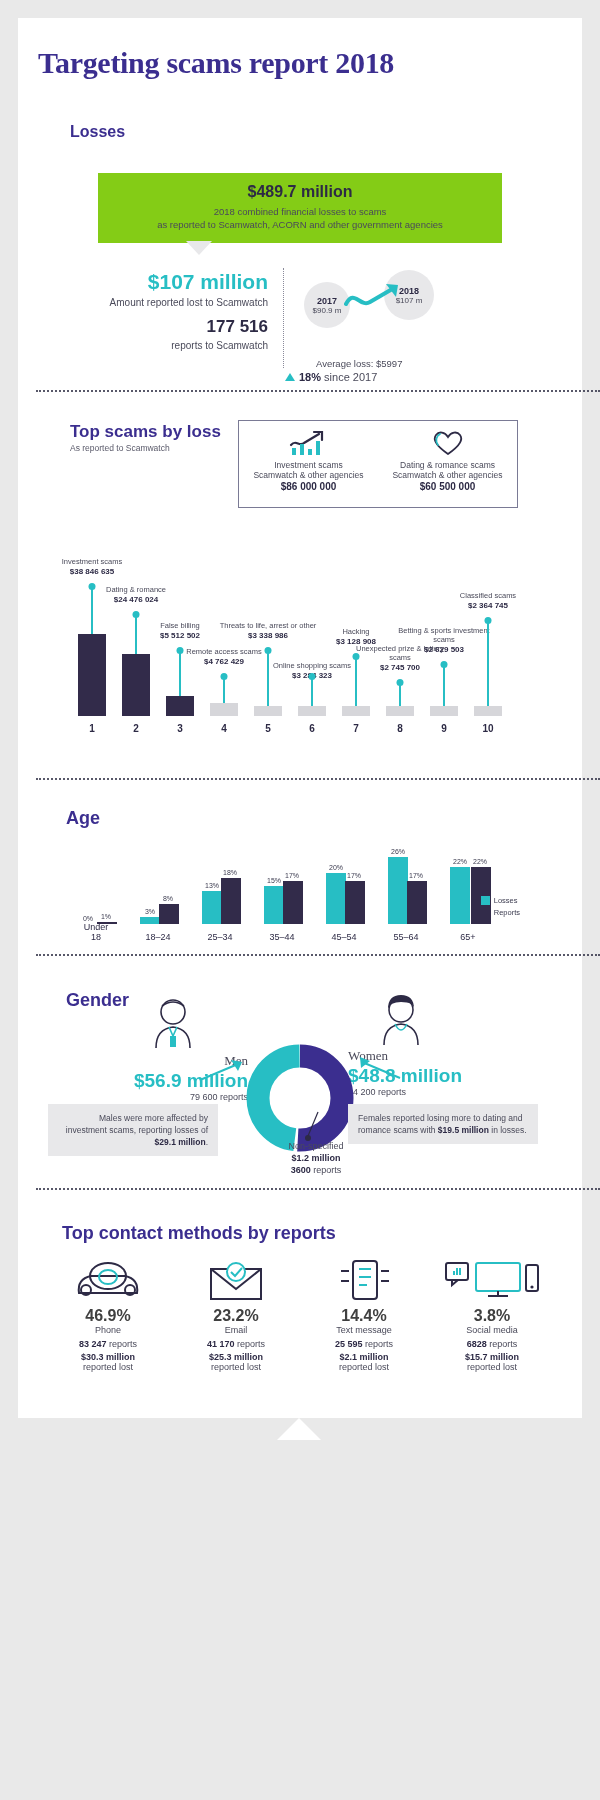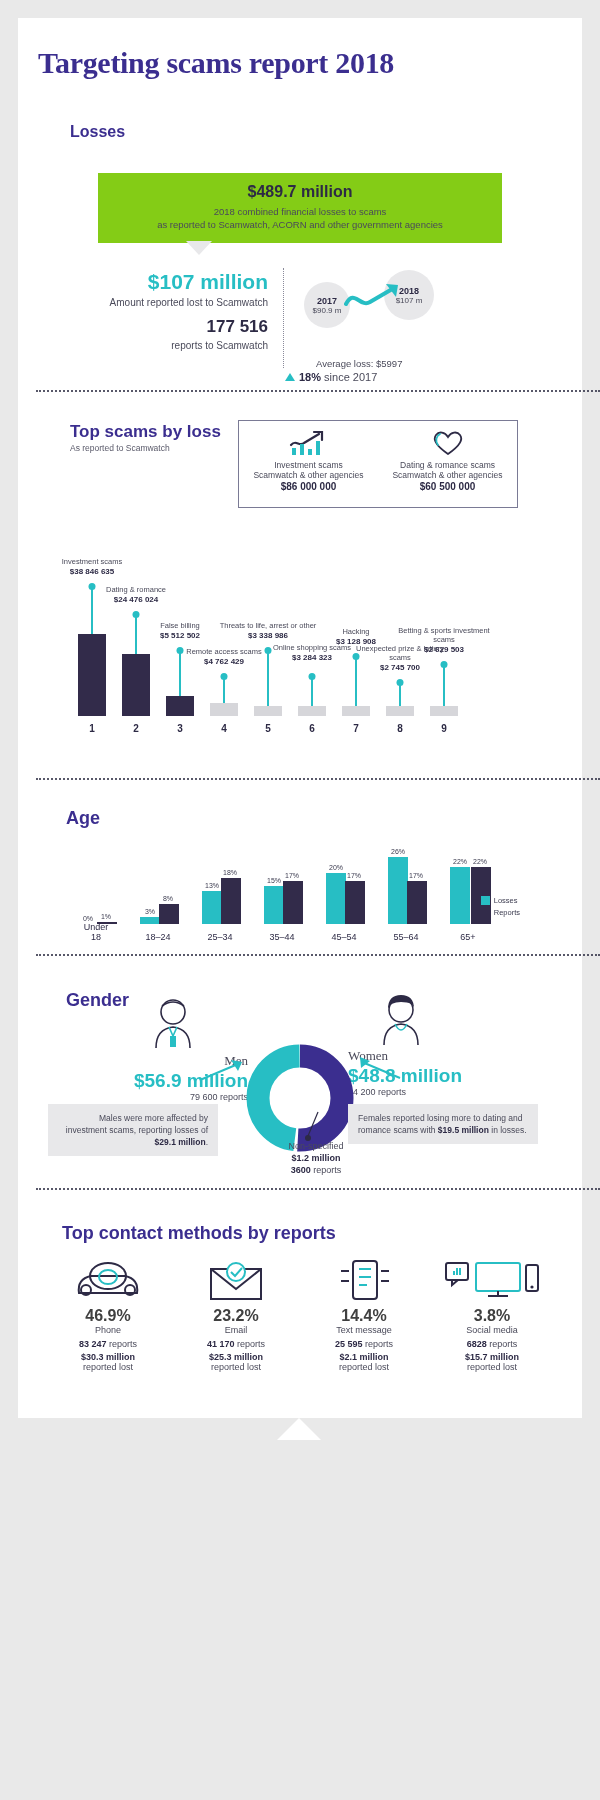--- a/index.html
+++ b/index.html
@@ -249,21 +249,21 @@
         <div class="lab" style="bottom:76px;">
           <span>Threats to life, arrest or other</span>
           <b>$3 338 986</b>
         </div>
         <div class="lolli-stem" style="height:66px;"></div>
         <div class="lolli-dot" style="bottom:62px;"></div>
         <div class="bar-rect" style="height:10px; background:#d6d6da;"></div>
         <div class="axis-n" style="bottom:-18px;">5</div>
       </div>
       <div class="bar-col" style="left:244px; height:215px;">
-        <div class="lab" style="bottom:54px;">
+        <div class="lab" style="bottom:36px;">
           <span>Online shopping scams</span>
           <b>$3 284 323</b>
         </div>
         <div class="lolli-stem" style="height:40px;"></div>
         <div class="lolli-dot" style="bottom:36px;"></div>
         <div class="bar-rect" style="height:10px; background:#d6d6da;"></div>
         <div class="axis-n" style="bottom:-18px;">6</div>
       </div>
       <div class="bar-col" style="left:288px; height:215px;">
         <div class="lab" style="bottom:70px;">
@@ -287,20 +287,30 @@
       </div>
       <div class="bar-col" style="left:376px; height:215px;">
         <div class="lab" style="bottom:62px;">
           <span>Betting &amp; sports investment scams</span>
           <b>$2 629 503</b>
         </div>
         <div class="lolli-stem" style="height:52px;"></div>
         <div class="lolli-dot" style="bottom:48px;"></div>
         <div class="bar-rect" style="height:10px; background:#d6d6da;"></div>
         <div class="axis-n" style="bottom:-18px;">9</div>
+      </div>
+      <div class="bar-col" style="left:420px; height:215px;">
+        <div class="lab" style="bottom:106px;">
+          <span>Classified scams</span>
+          <b>$2 364 745</b>
+        </div>
+        <div class="lolli-stem" style="height:96px;"></div>
+        <div class="lolli-dot" style="bottom:92px;"></div>
+        <div class="bar-rect" style="height:10px; background:#d6d6da;"></div>
+        <div class="axis-n" style="bottom:-18px;">10</div>
       </div>
     </div>
 
     <div class="dots" style="top:760px;"></div>
 
     <div class="sec-head age-head" style="font-size:18px;">Age</div>
 
     <div class="age-chart">
       <div class="age-grp" style="left:0px; height:88px;">
         <div class="ab-lab" style="left:10px; bottom:2px;">0%</div>

